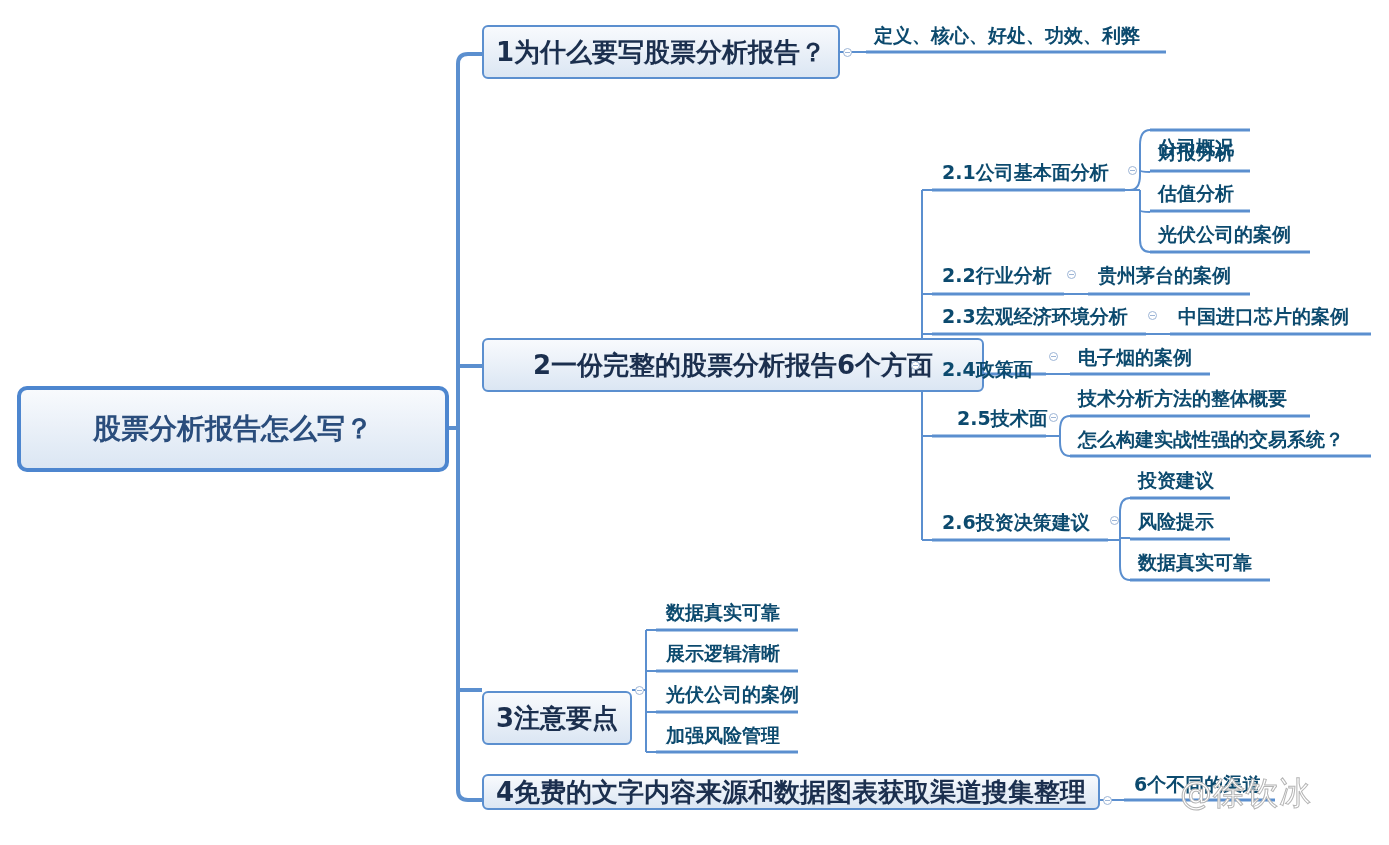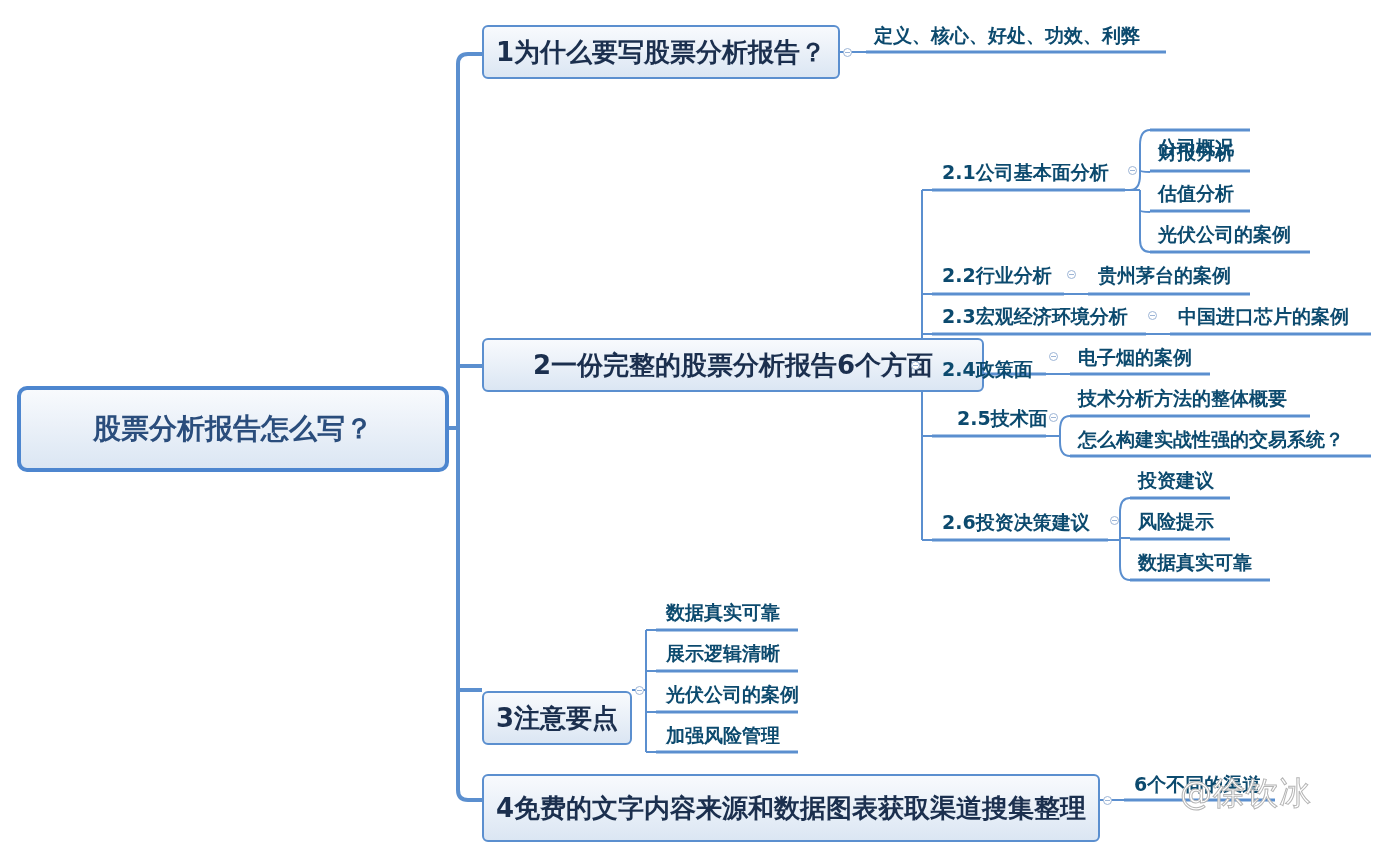--- a/index.html
+++ b/index.html
@@ -142,19 +142,19 @@
 
 <div class="box l1" style="left:482px;top:663px;width:150px;height:54px;margin-top:28px;">
   <span>3注意要点</span>
 </div>
 <span class="toggle" style="left:635px;top:686px;"></span>
 <div class="lbl" style="left:666px;top:600px;">数据真实可靠</div>
 <div class="lbl" style="left:666px;top:641px;">展示逻辑清晰</div>
 <div class="lbl" style="left:666px;top:682px;">光伏公司的案例</div>
 <div class="lbl" style="left:666px;top:723px;">加强风险管理</div>
 
-<div class="box l1" style="left:482px;top:774px;width:618px;height:68px;">
+<div class="box l1" style="left:482px;top:774px;width:618px;height:36px;">
   <span>4免费的文字内容来源和数据图表获取渠道搜集整理</span>
 </div>
 <span class="toggle" style="left:1103px;top:796px;"></span>
 <div class="lbl" style="left:1134px;top:772px;">6个不同的渠道</div>
 
 <div class="wm">@徐饮冰</div>
 
 </body></html>

